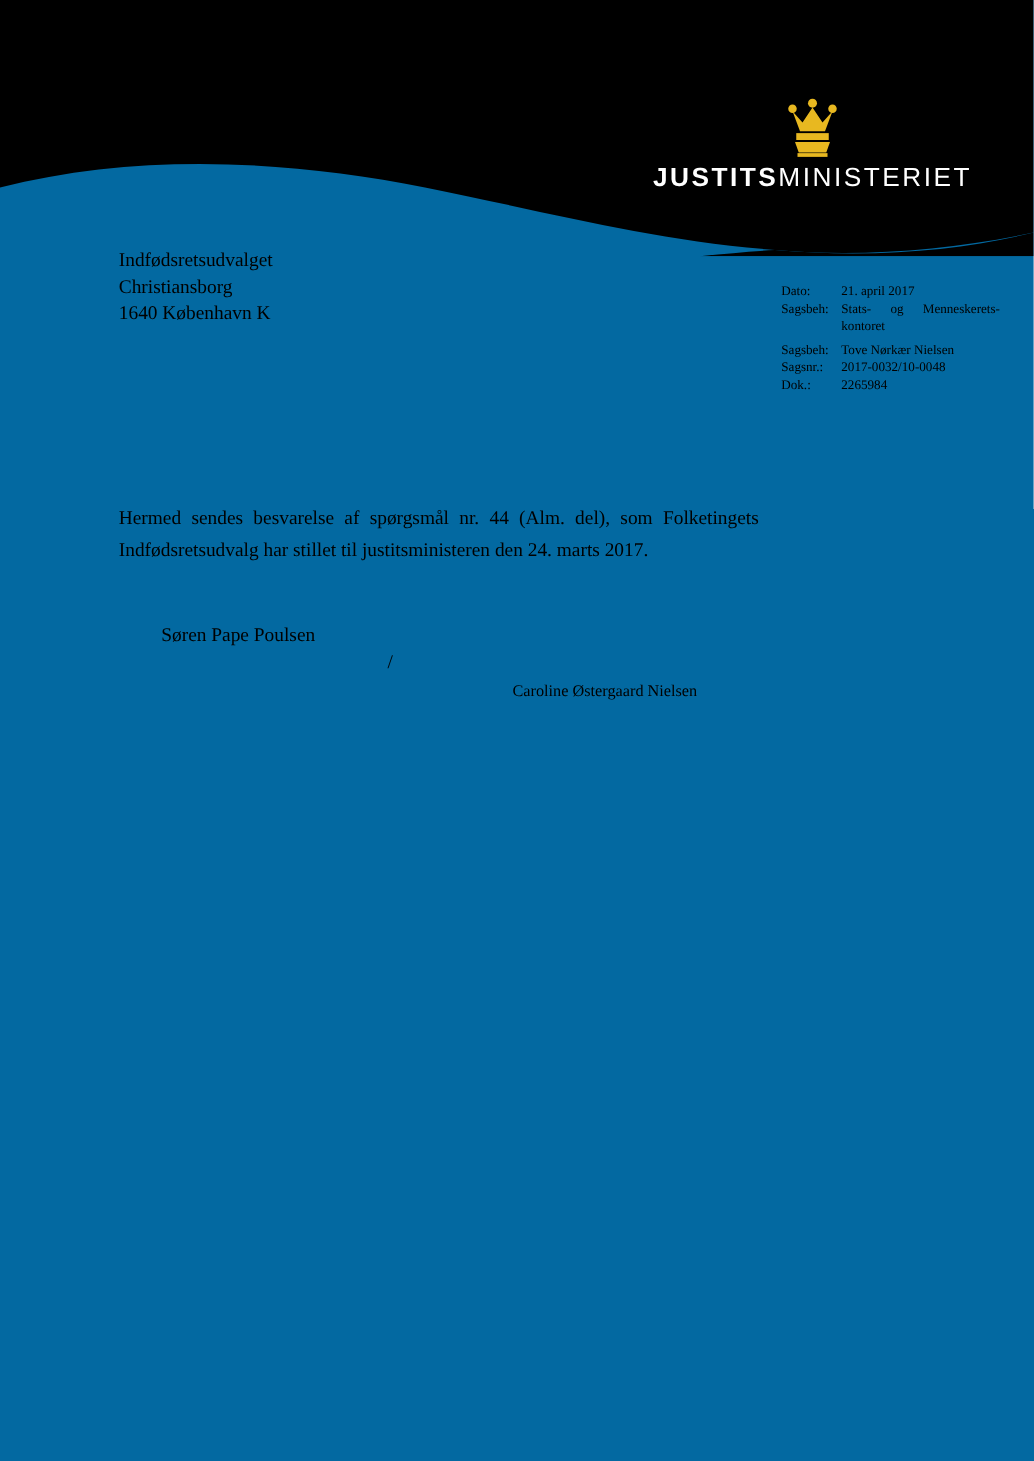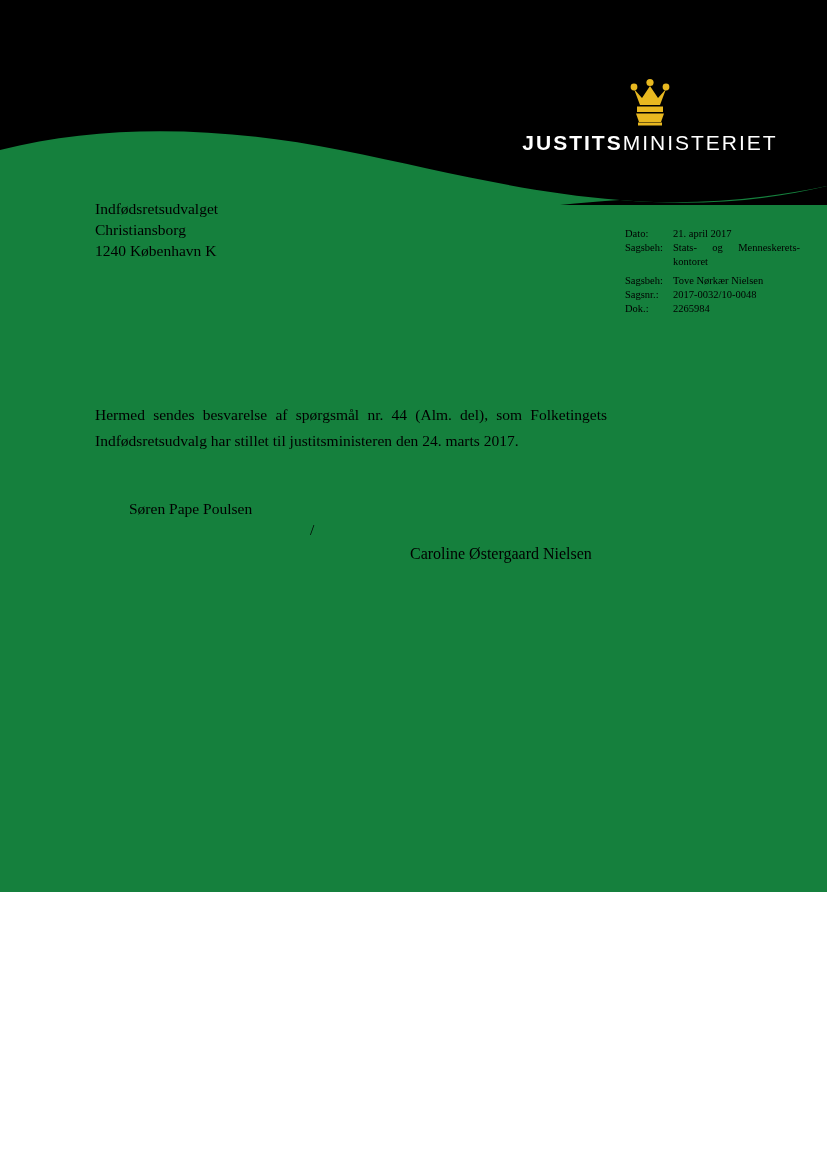--- a/index.html
+++ b/index.html
@@ -7,23 +7,23 @@
     padding: 0;
     background: #ffffff;
   }
   body {
     font-family: "Liberation Serif", serif;
     color: #000000;
   }
   .page {
     position: relative;
     width: 827px;
-    height: 892px;
+    height: 1169px;
     overflow: hidden;
-    background: #15803d;
+    background: #0369a1;
   }
 
   
   .header-wave {
     position: absolute;
     top: 0;
     left: 0;
     width: 827px;
     height: 205px;
     pointer-events: none;
@@ -131,21 +131,21 @@
   .sign-slash {
     position: absolute;
     left: 310px;
     top: 521px;
     font-size: 15.5px;
   }
   .sign-name2 {
     position: absolute;
     left: 410px;
     top: 545px;
-    font-size: 16px;
+    font-size: 13px;
   }
 
   
   .footer {
     position: absolute;
     left: 632px;
     top: 982px;
     font-family: "Liberation Serif", serif;
     font-size: 10.5px;
     line-height: 13px;
@@ -177,21 +177,21 @@
     </svg>
     <div class="ministry-name">
       <span class="bold">JUSTITS</span><span class="light">MINISTERIET</span>
     </div>
     <div class="ministry-sub">Lovafdelingen</div>
   </div>
 
   <div class="recipient">
     <div>Indfødsretsudvalget</div>
     <div>Christiansborg</div>
-    <div>1240 København K</div>
+    <div>1640 København K</div>
   </div>
 
   <div class="meta">
     <table>
       <tbody>
           <tr>
         <td class="label">Dato:</td>
         <td class="value nojust">21. april 2017</td>
       </tr>
       <tr>

